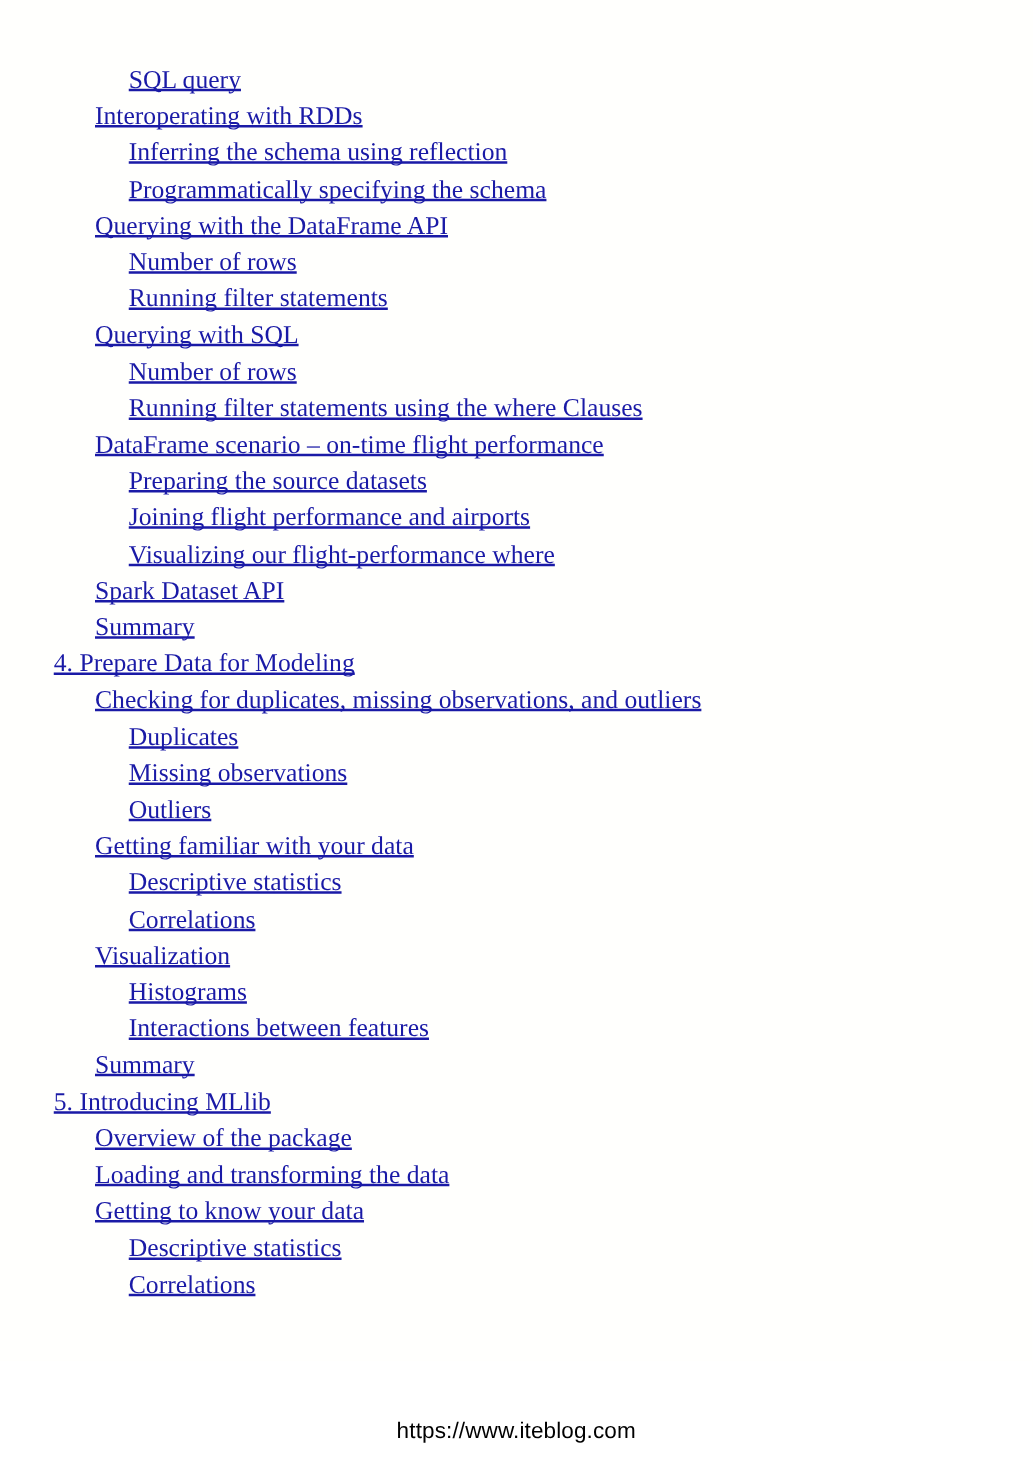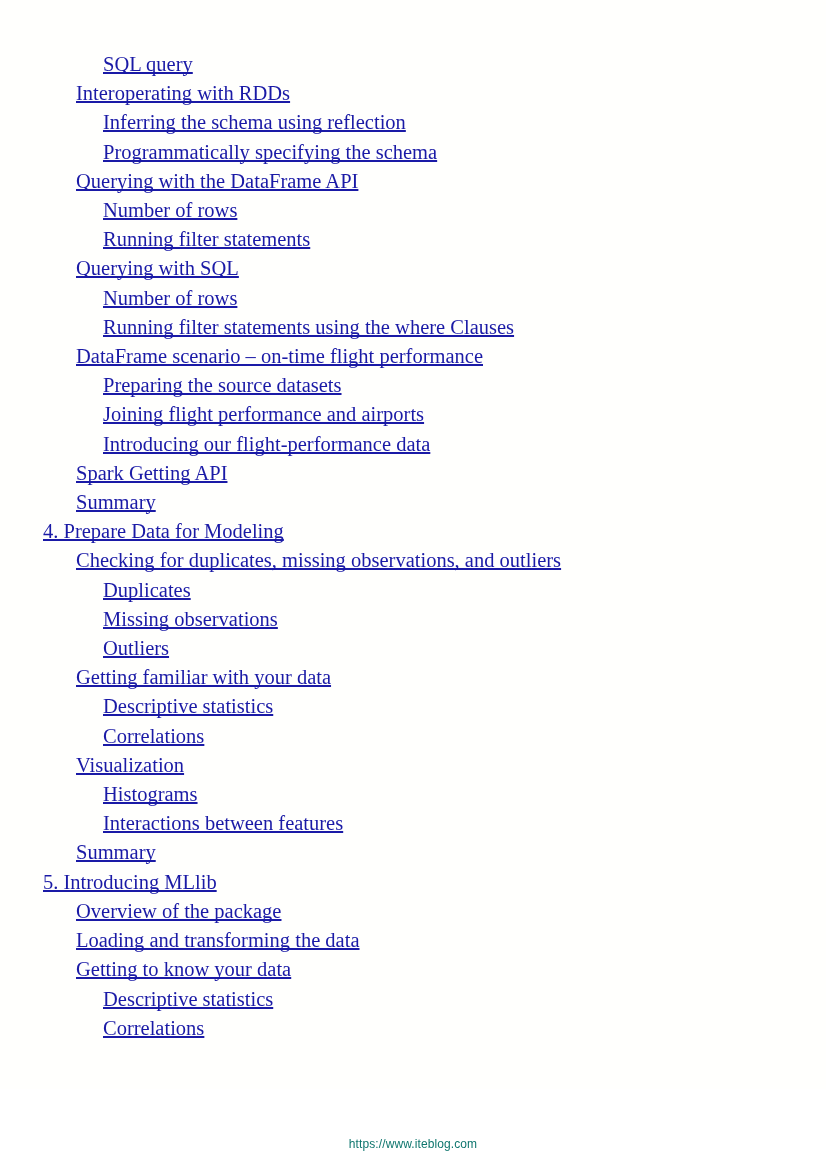--- a/index.html
+++ b/index.html
@@ -48,23 +48,23 @@
   .lvl-1 { margin-left: 76px; }
   .lvl-2 { margin-left: 103px; }
 
   #watermark {
     position: absolute;
     left: 0;
     top: 1135px;
     width: 826px;
     text-align: center;
     font-family: "Liberation Sans", "DejaVu Sans", sans-serif;
-    font-size: 12px;
+    font-size: 18px;
     line-height: 18px;
-    color: #0f766e;
+    color: #000000;
     letter-spacing: 0.1px;
     white-space: nowrap;
   }
 </style>
 </head>
 <body>
 
 <div id="page">
 
   <nav id="toc">
@@ -74,22 +74,22 @@
       <a class="toc-entry lvl-2">Programmatically specifying the schema</a>
       <a class="toc-entry lvl-1">Querying with the DataFrame API</a>
       <a class="toc-entry lvl-2">Number of rows</a>
       <a class="toc-entry lvl-2">Running filter statements</a>
       <a class="toc-entry lvl-1">Querying with SQL</a>
       <a class="toc-entry lvl-2">Number of rows</a>
       <a class="toc-entry lvl-2">Running filter statements using the where Clauses</a>
       <a class="toc-entry lvl-1">DataFrame scenario – on-time flight performance</a>
       <a class="toc-entry lvl-2">Preparing the source datasets</a>
       <a class="toc-entry lvl-2">Joining flight performance and airports</a>
-      <a class="toc-entry lvl-2">Introducing our flight-performance data</a>
-      <a class="toc-entry lvl-1">Spark Getting API</a>
+      <a class="toc-entry lvl-2">Visualizing our flight-performance where</a>
+      <a class="toc-entry lvl-1">Spark Dataset API</a>
       <a class="toc-entry lvl-1">Summary</a>
       <a class="toc-entry lvl-0">4. Prepare Data for Modeling</a>
       <a class="toc-entry lvl-1">Checking for duplicates, missing observations, and outliers</a>
       <a class="toc-entry lvl-2">Duplicates</a>
       <a class="toc-entry lvl-2">Missing observations</a>
       <a class="toc-entry lvl-2">Outliers</a>
       <a class="toc-entry lvl-1">Getting familiar with your data</a>
       <a class="toc-entry lvl-2">Descriptive statistics</a>
       <a class="toc-entry lvl-2">Correlations</a>
       <a class="toc-entry lvl-1">Visualization</a>

